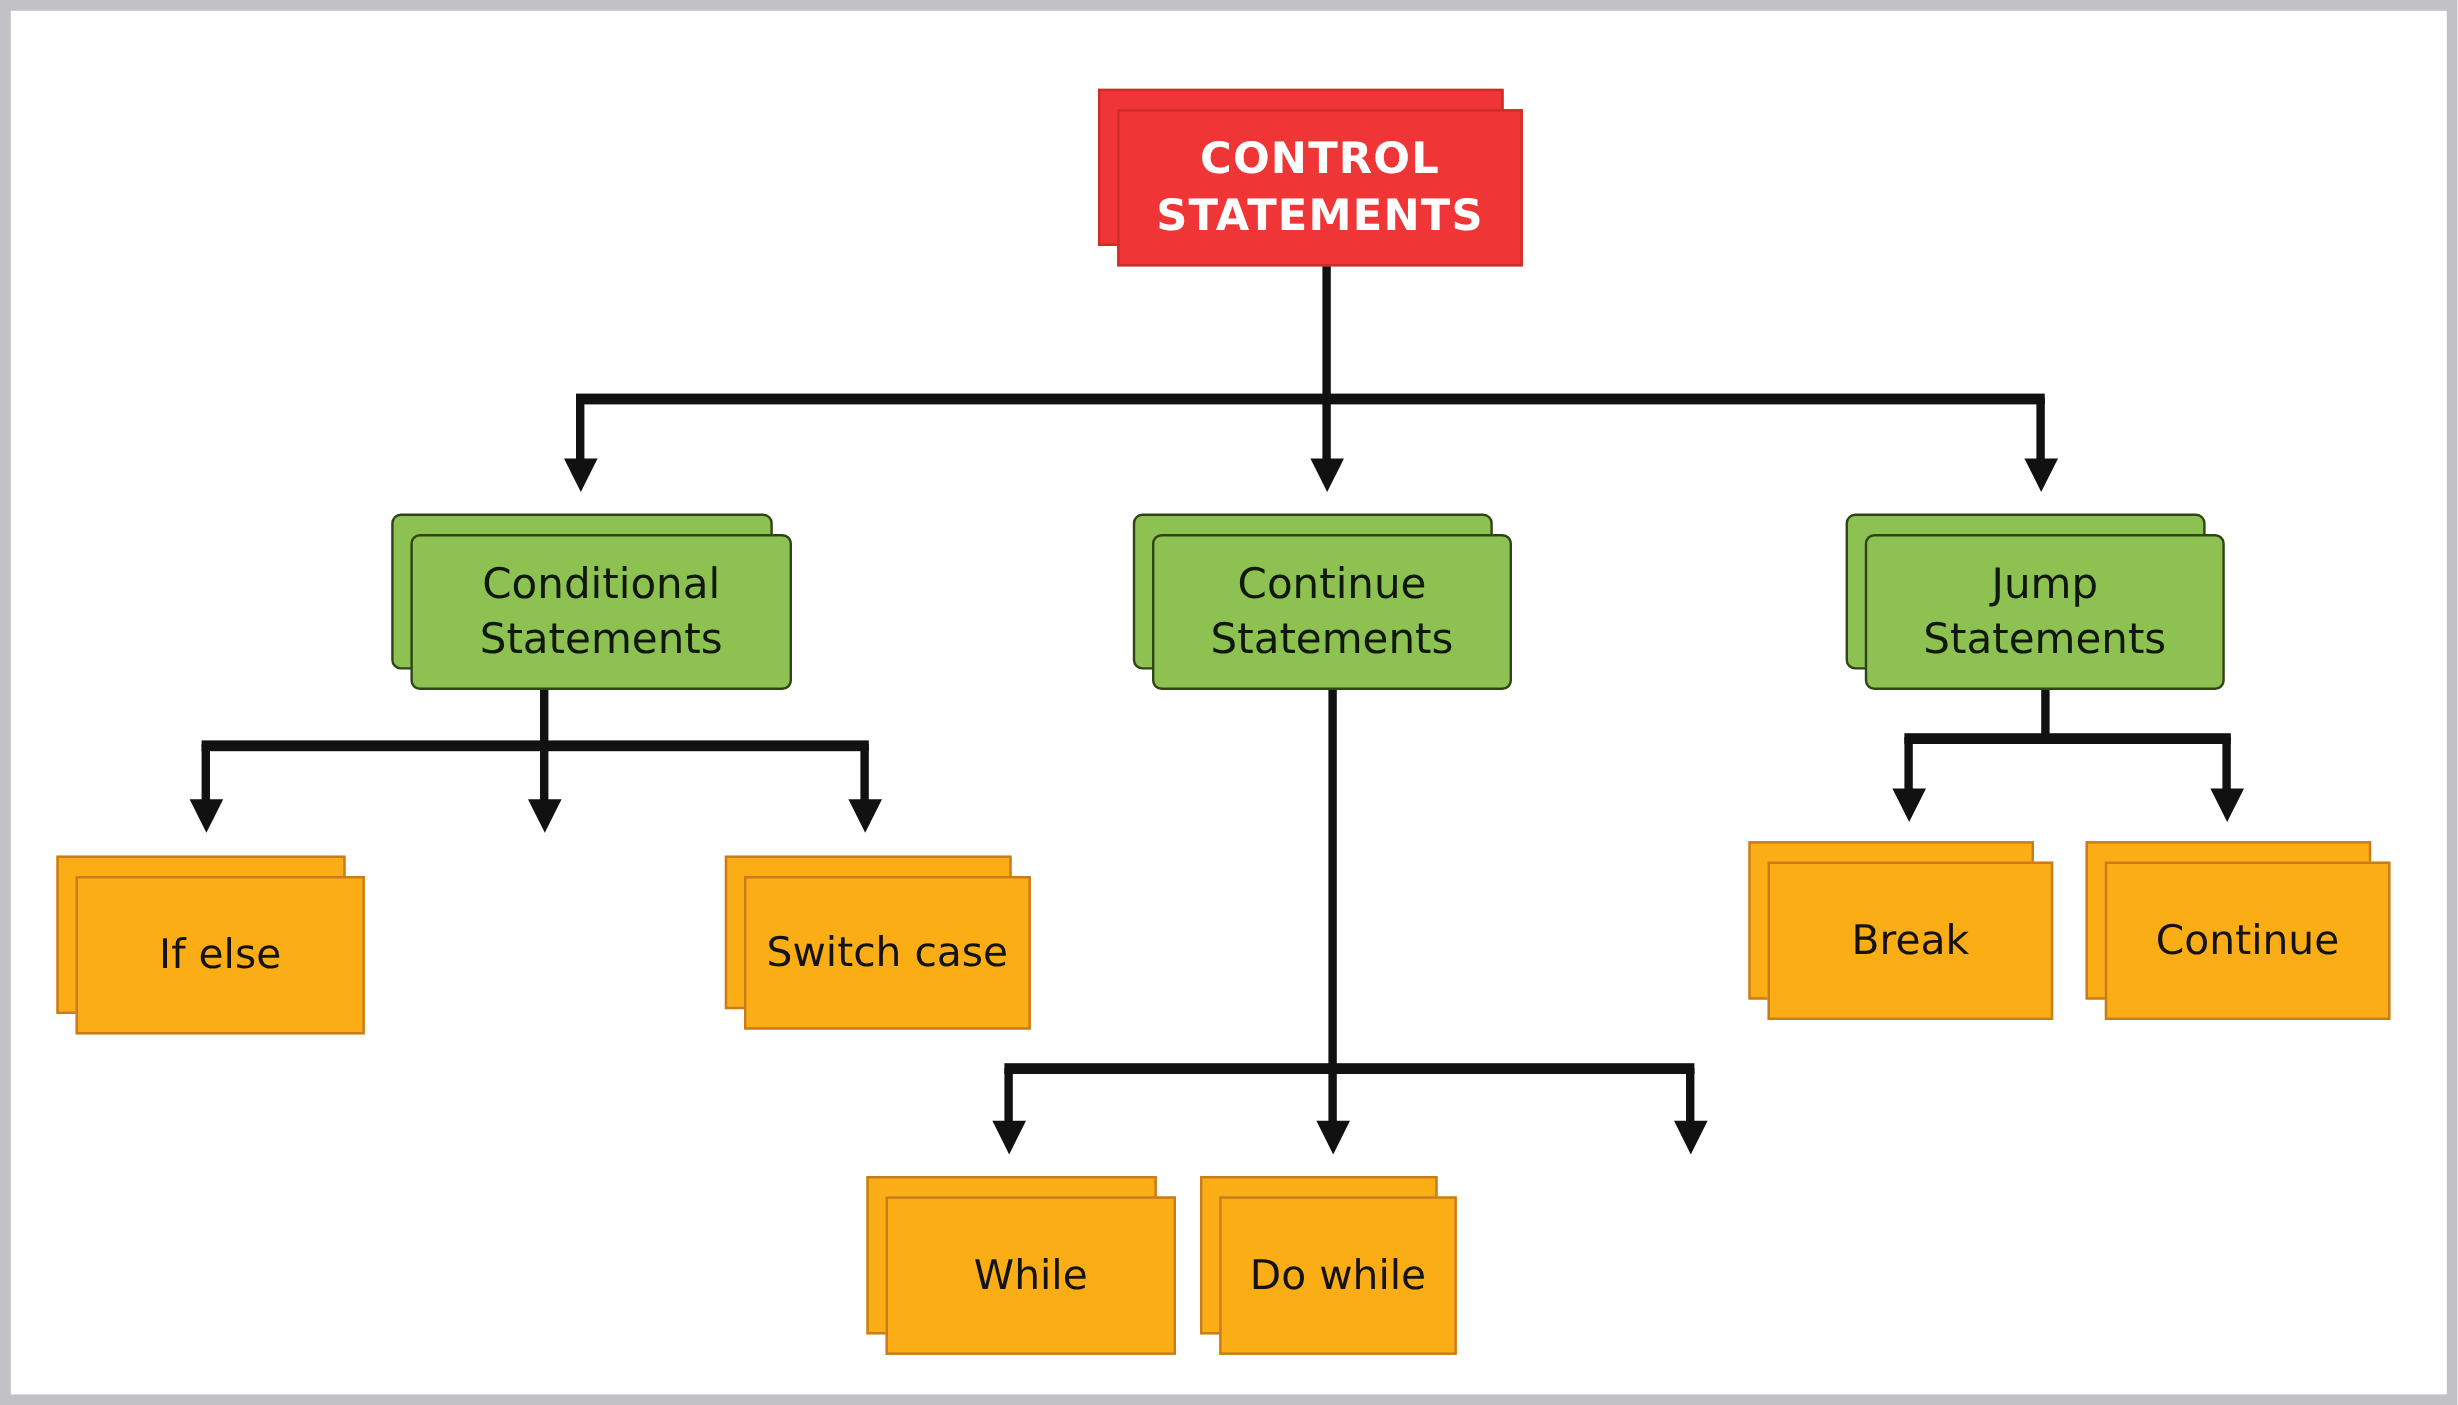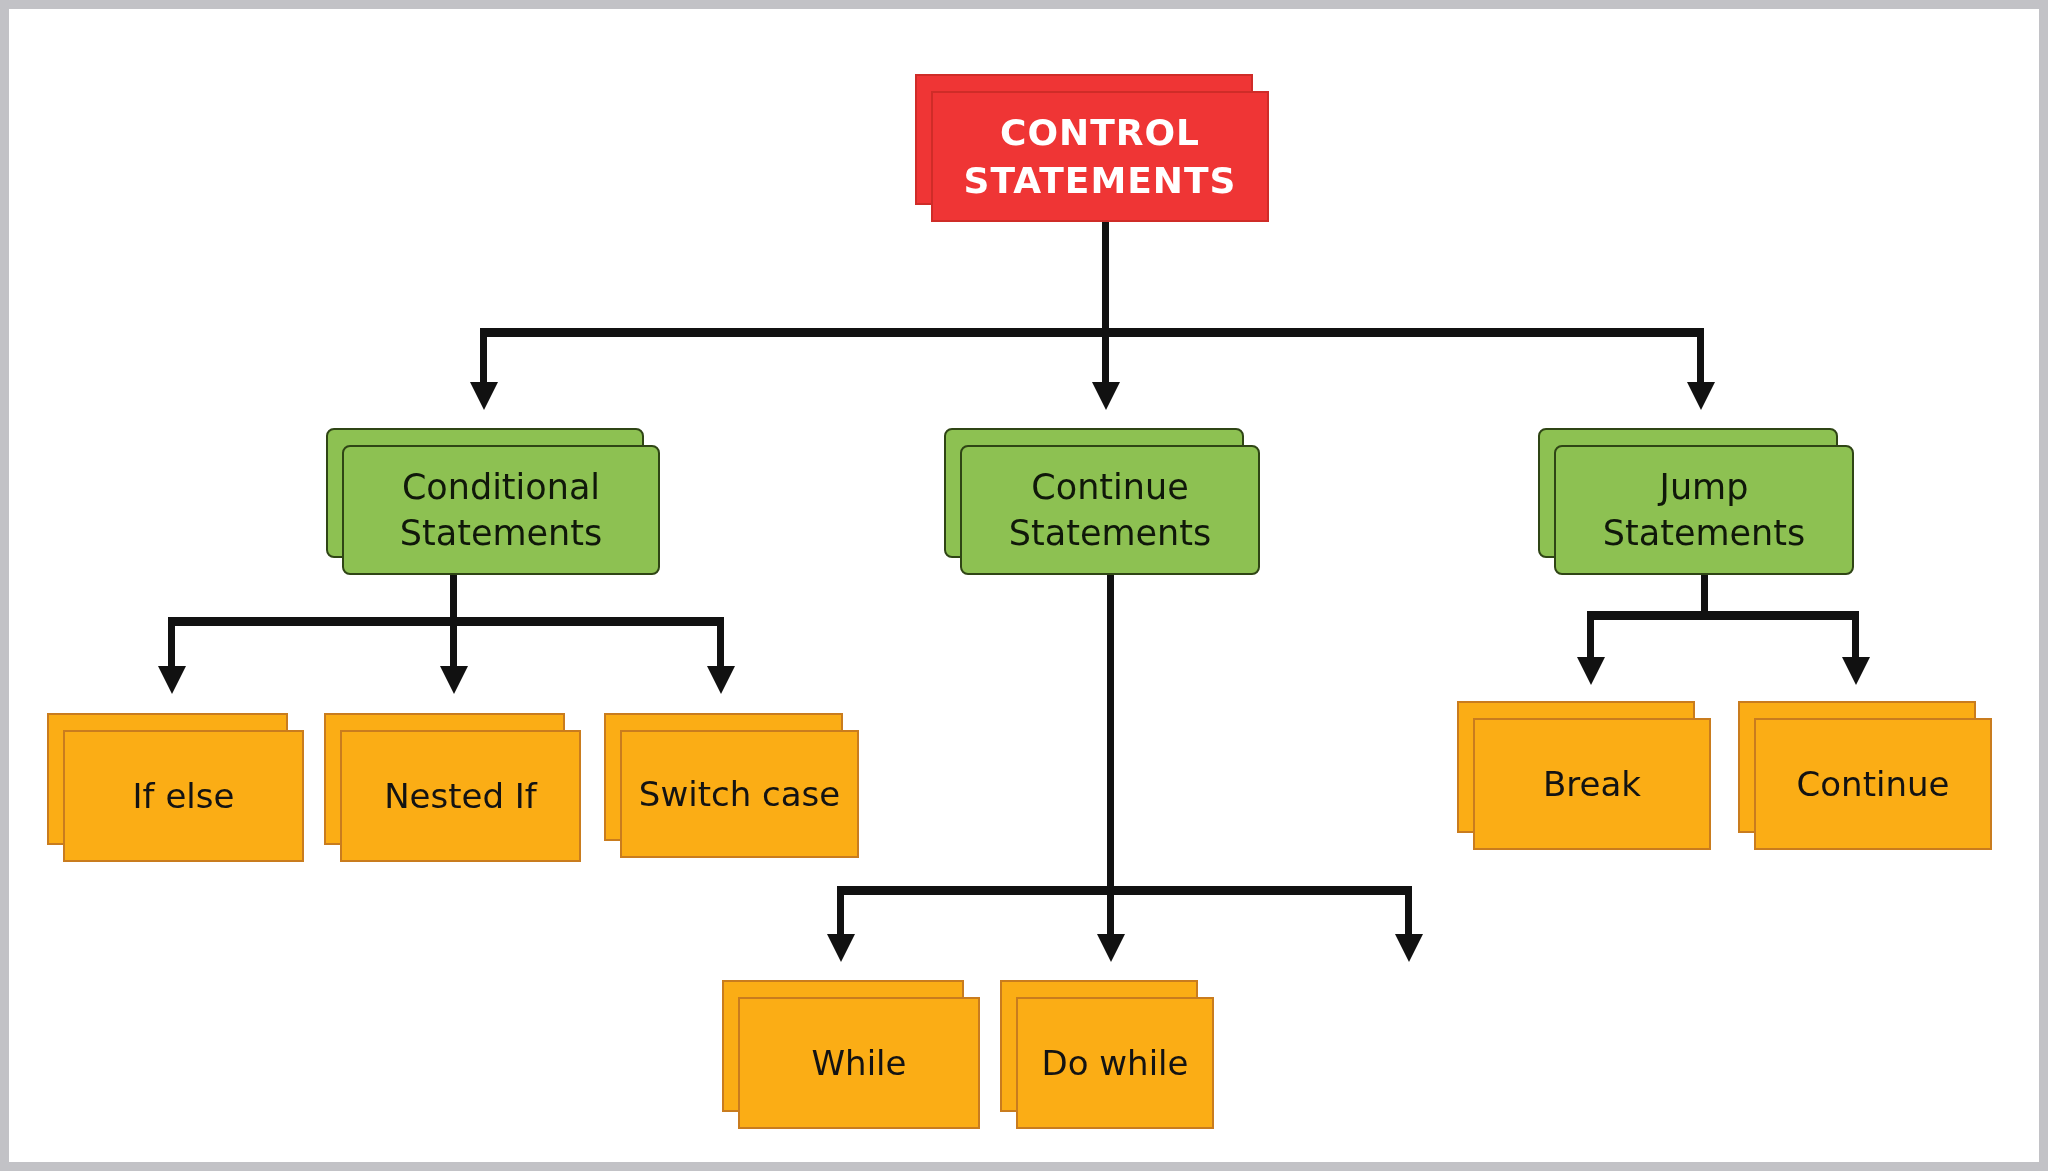--- a/index.html
+++ b/index.html
@@ -126,26 +126,20 @@
     </div>
   </div>
 
   <div class="node orange" style="left:63px;top:715px;width:241px;height:132px">
     <div class="back"></div>
     <div class="face">
       <span>If else</span>
     </div>
   </div>
 
-  <div class="node orange" style="left:340px;top:715px;width:241px;height:132px">
-    <div class="back"></div>
-    <div class="face">
-      <span>Nested If</span>
-    </div>
-  </div>
 
   <div class="node orange" style="left:620px;top:715px;width:239px;height:128px">
     <div class="back"></div>
     <div class="face">
       <span>Switch case</span>
     </div>
   </div>
 
   <div class="node orange" style="left:1473px;top:703px;width:238px;height:132px">
     <div class="back"></div>

